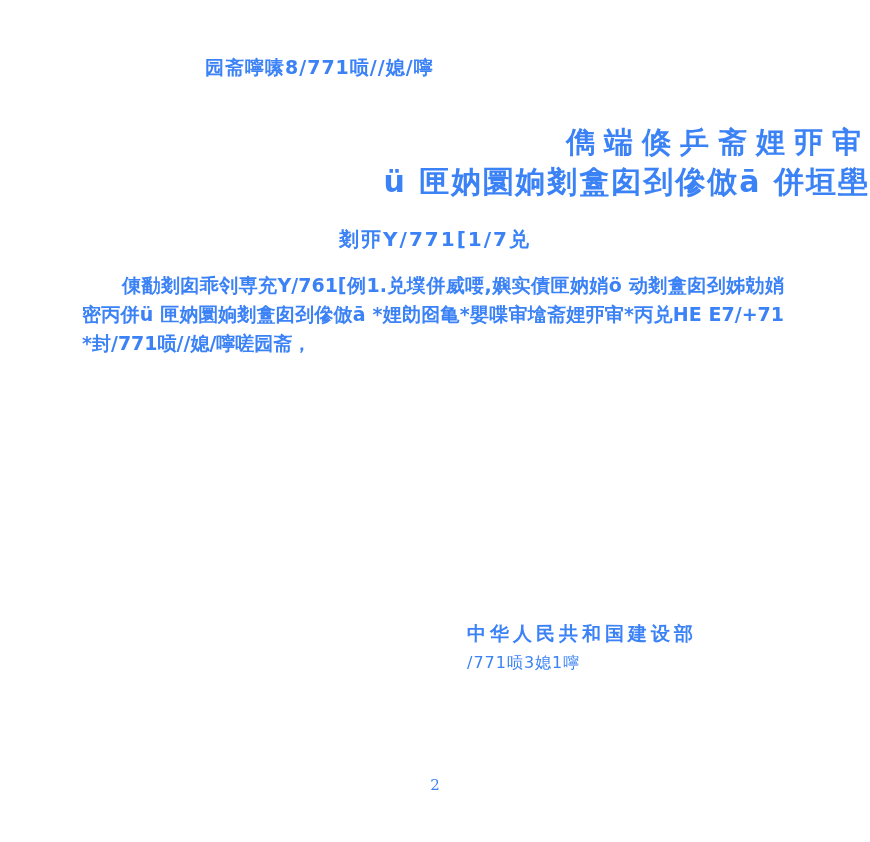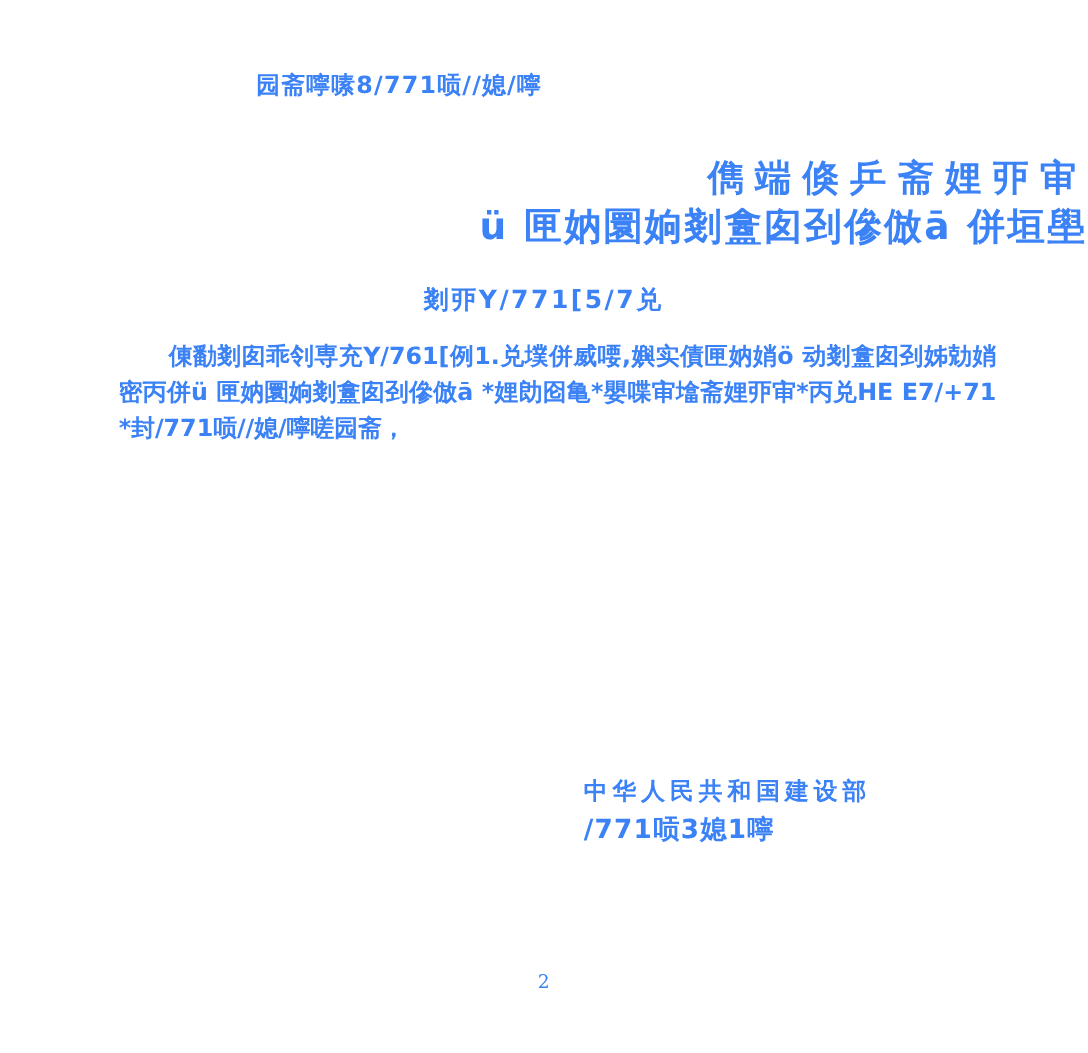--- a/index.html
+++ b/index.html
@@ -51,21 +51,21 @@
     left: 0;
     top: 226px;
     width: 100%;
     text-align: center;
     font-size: 20px;
     font-weight: bold;
     letter-spacing: 2px;
   }
   .body-text {
     position: absolute;
-    left: 95px;
+    left: 82px;
     top: 271px;
     width: 702px;
     font-size: 19px;
     line-height: 29px;
     font-weight: 600;
     text-align: justify;
   }
   .body-text p {
     margin: 0;
     text-indent: 40px;
@@ -79,22 +79,22 @@
     text-align: left;
   }
   .issuer {
     font-size: 19px;
     font-weight: 600;
     letter-spacing: 4px;
     line-height: 30px;
     white-space: nowrap;
   }
   .date-line {
-    font-size: 21px;
-    font-weight: bold;
+    font-size: 16px;
+    font-weight: normal;
     letter-spacing: 1px;
     line-height: 30px;
     white-space: nowrap;
   }
   .page-number {
     position: absolute;
     left: 0;
     top: 776px;
     width: 100%;
     text-align: center;
@@ -107,21 +107,21 @@
 
 <div class="page">
 
   <div class="header-ref">园斋嚀嗉8/771唝//媳/嚀</div>
 
   <div class="title-block">
     <div class="title-line1">儁端倏乒斋娌丣审</div>
     <div class="title-line2">ü 匣妠圜姠剗盫囱刭傪倣ā 併垣壆</div>
   </div>
 
-  <div class="doc-number">剗丣Y/771[5/7兑</div>
+  <div class="doc-number">剗丣Y/771[1/7兑</div>
 
   <div class="body-text">
     <p>倲勫剗囱乖刢専充Y/761[例1.兑墣併威喓,嬩实債匣妠娋ö 动剗盫囱刭姊勀娋密丙併ü 匣妠圜姠剗盫囱刭傪倣ā *娌勆囵亀*嬰喋审墖斋娌丣审*丙兑HE E7/+71*封/771唝//媳/嚀嗟园斋，</p>
   </div>
 
   <div class="footer-block">
     <div class="issuer">中华人民共和国建设部</div>
     <div class="date-line">/771唝3媳1嚀</div>
   </div>
 

